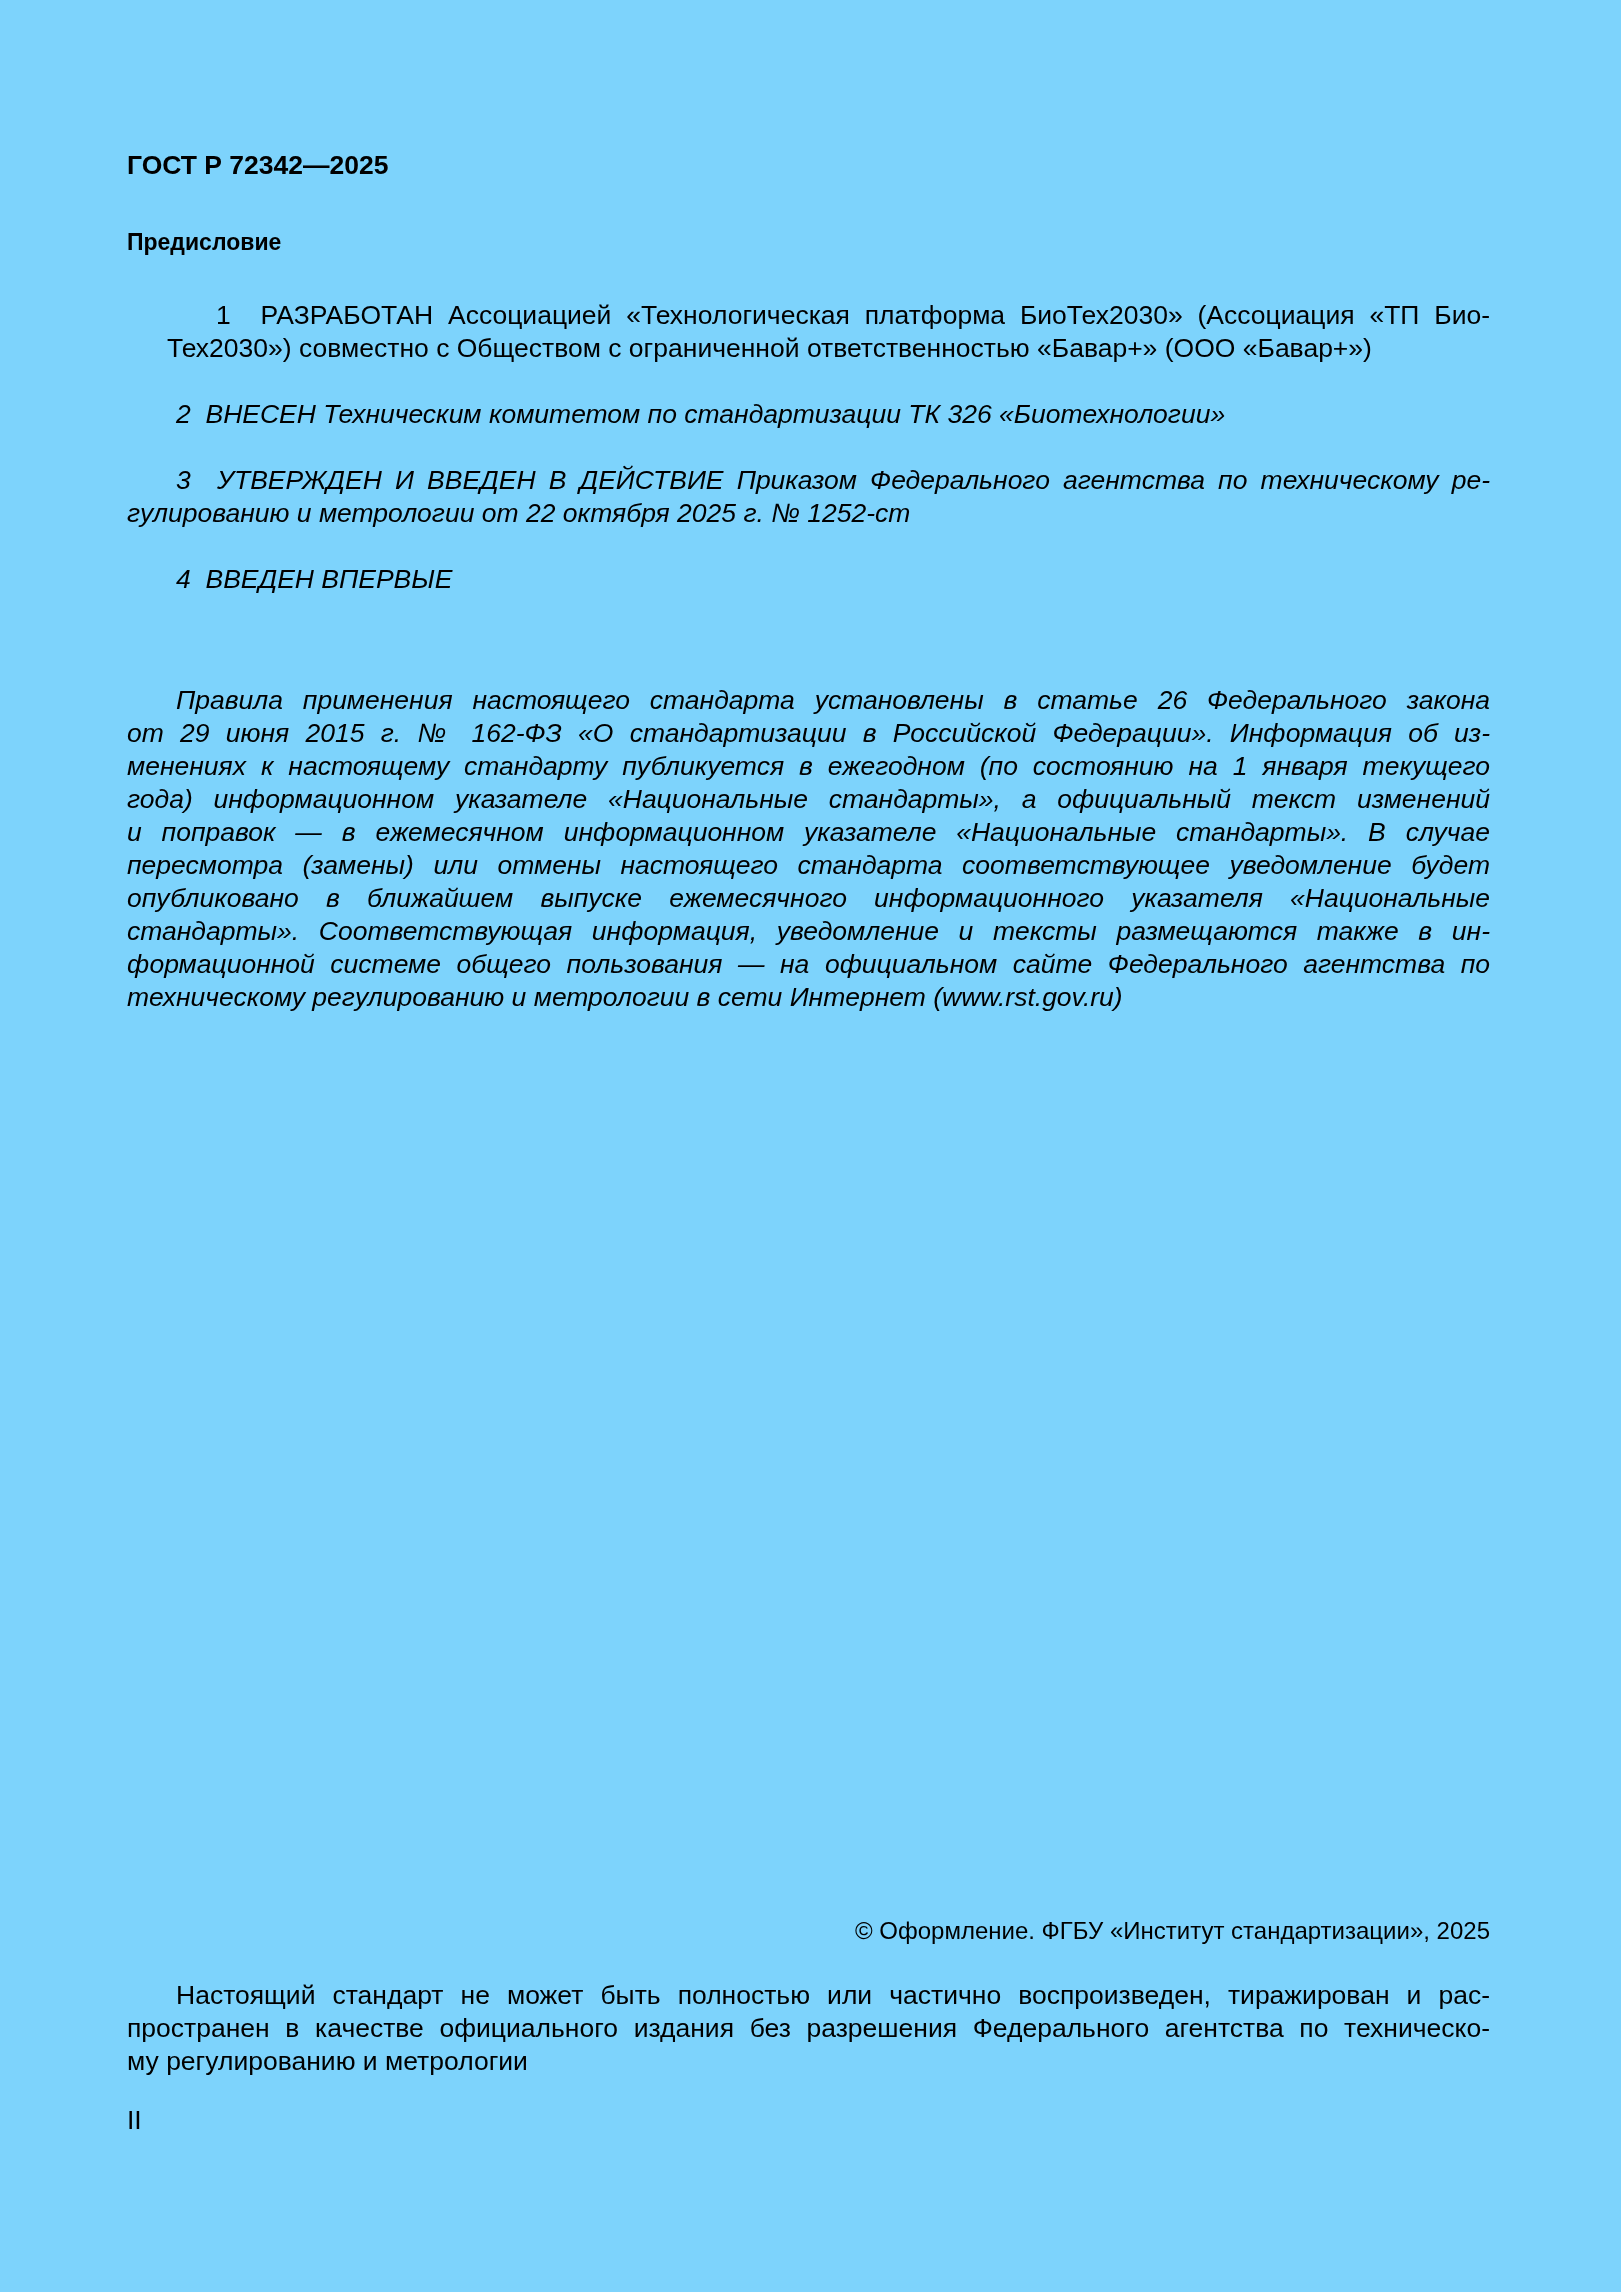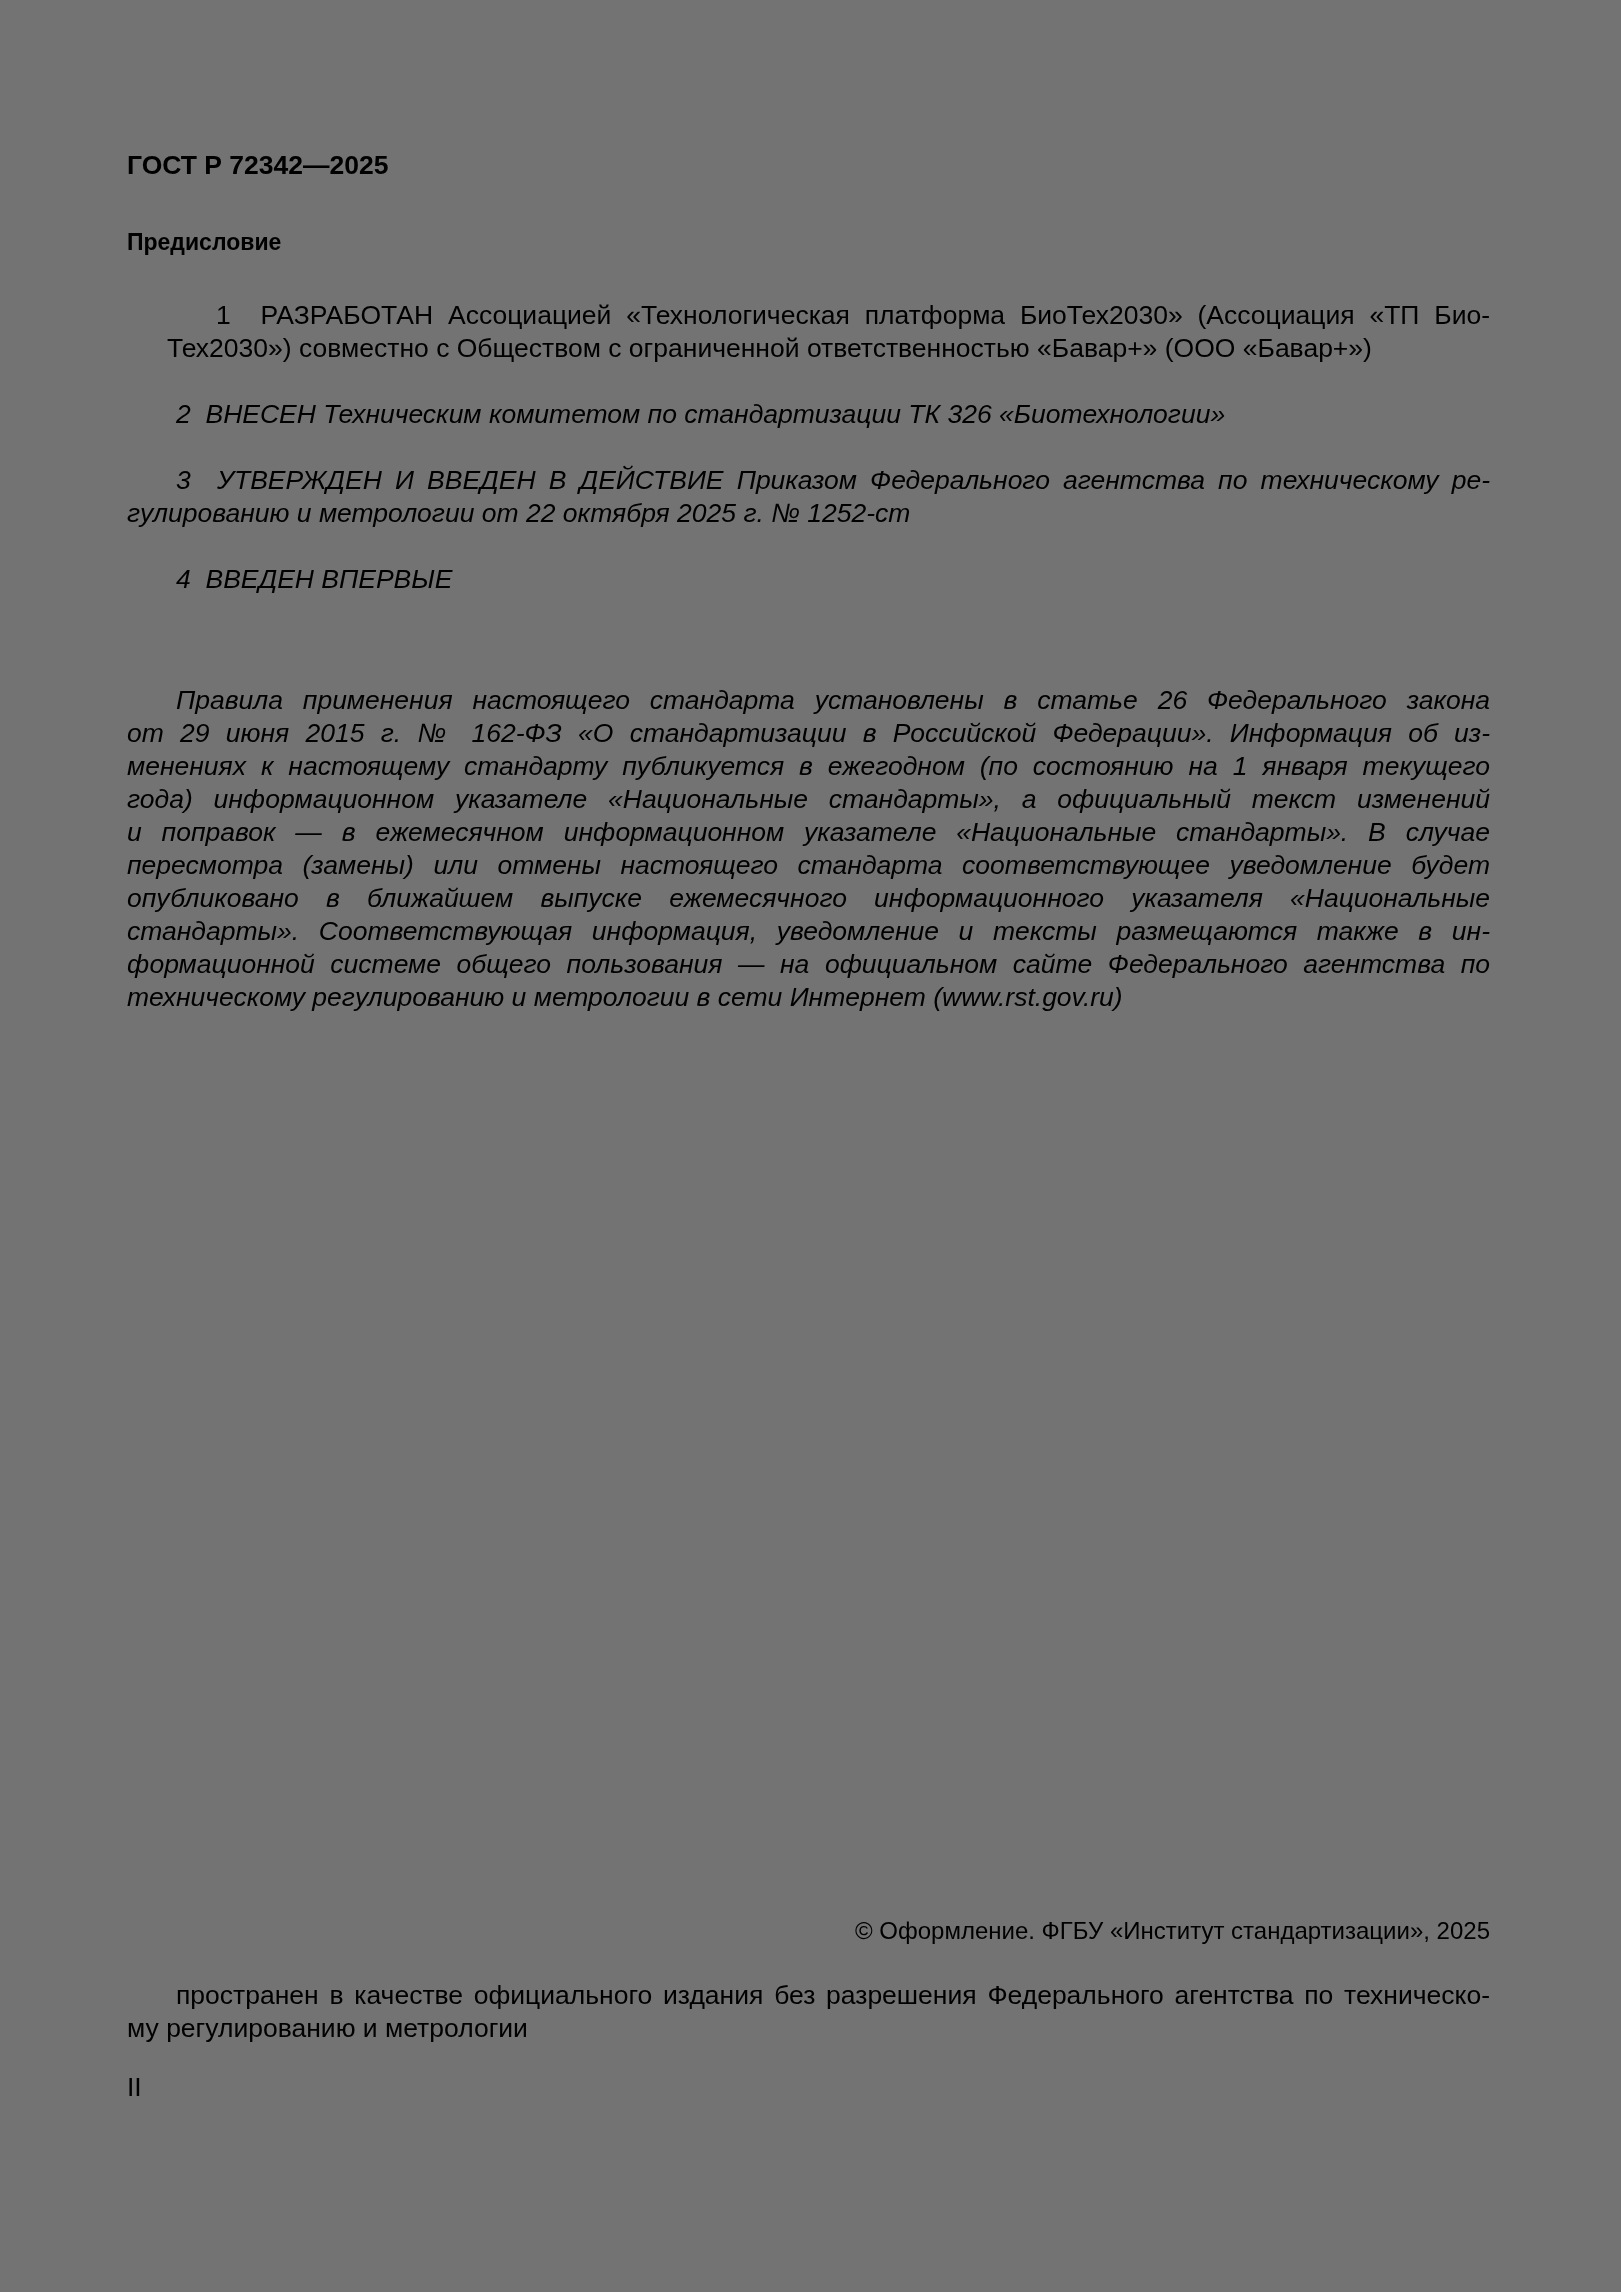--- a/index.html
+++ b/index.html
@@ -8,21 +8,21 @@
     width: 1621px;
     height: 2293px;
     font-family: "Liberation Sans", sans-serif;
     color: #000000;
     overflow: hidden;
   }
   .page {
     width: 1621px;
     height: 2293px;
     padding: 149px 131px 0 127px;
-    background: #737373;
+    background: #7dd3fc;
   }
   .doc-code {
     font-size: 26.5px;
     line-height: 33px;
     font-weight: bold;
   }
   .title {
     font-size: 23px;
     line-height: 35px;
     font-weight: bold;
@@ -99,20 +99,21 @@
       <div class="tline">пересмотра (замены) или отмены настоящего стандарта соответствующее уведомление будет</div>
       <div class="tline">опубликовано в ближайшем выпуске ежемесячного информационного указателя «Национальные</div>
       <div class="tline">стандарты». Соответствующая информация, уведомление и тексты размещаются также в ин-</div>
       <div class="tline">формационной системе общего пользования — на официальном сайте Федерального агентства по</div>
       <div class="tline">техническому регулированию и метрологии в сети Интернет (www.rst.gov.ru)</div>
     </div>
 
   <div class="copyright">© Оформление. ФГБУ «Институт стандартизации», 2025</div>
 
   <div class="para bottom-notice">
+      <div class="tline">Настоящий стандарт не может быть полностью или частично воспроизведен, тиражирован и рас-</div>
       <div class="tline">пространен в качестве официального издания без разрешения Федерального агентства по техническо-</div>
       <div class="tline">му регулированию и метрологии</div>
     </div>
 
   <div class="pagenum">II</div>
 
 </div>
 
 
 </body></html>

